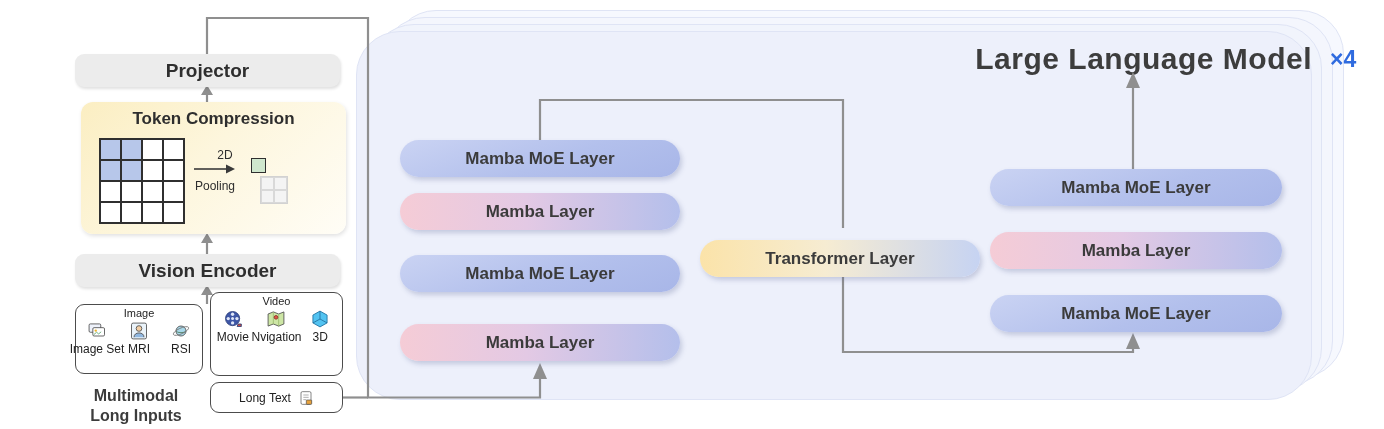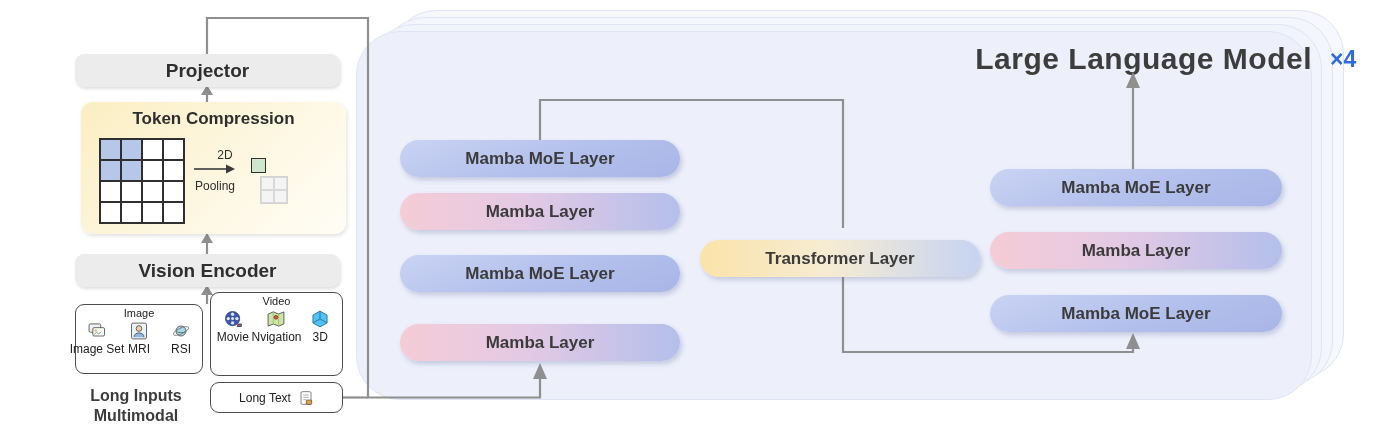--- a/index.html
+++ b/index.html
@@ -231,17 +231,17 @@
     <span class="ic">
       <svg width="16" height="16" viewBox="0 0 24 24">
           <rect x="4.5" y="2.5" width="15" height="19" rx="2" fill="#ffffff" stroke="#4a4a4a"></rect>
           <path d="M8 7.5 h8 M8 11 h8 M8 14.5 h4.5" stroke="#8a8a8a" fill="none"></path>
           <rect x="12.5" y="15" width="8" height="6.5" rx="1" fill="#e8a23c" stroke="#4a4a4a"></rect>
         </svg>
     </span>
   </div>
 
   <div class="caption">
+    <div>Multimodal</div>
     <div>Long Inputs</div>
-    <div>Multimodal</div>
   </div>
 
 </div>
 
 </body></html>

